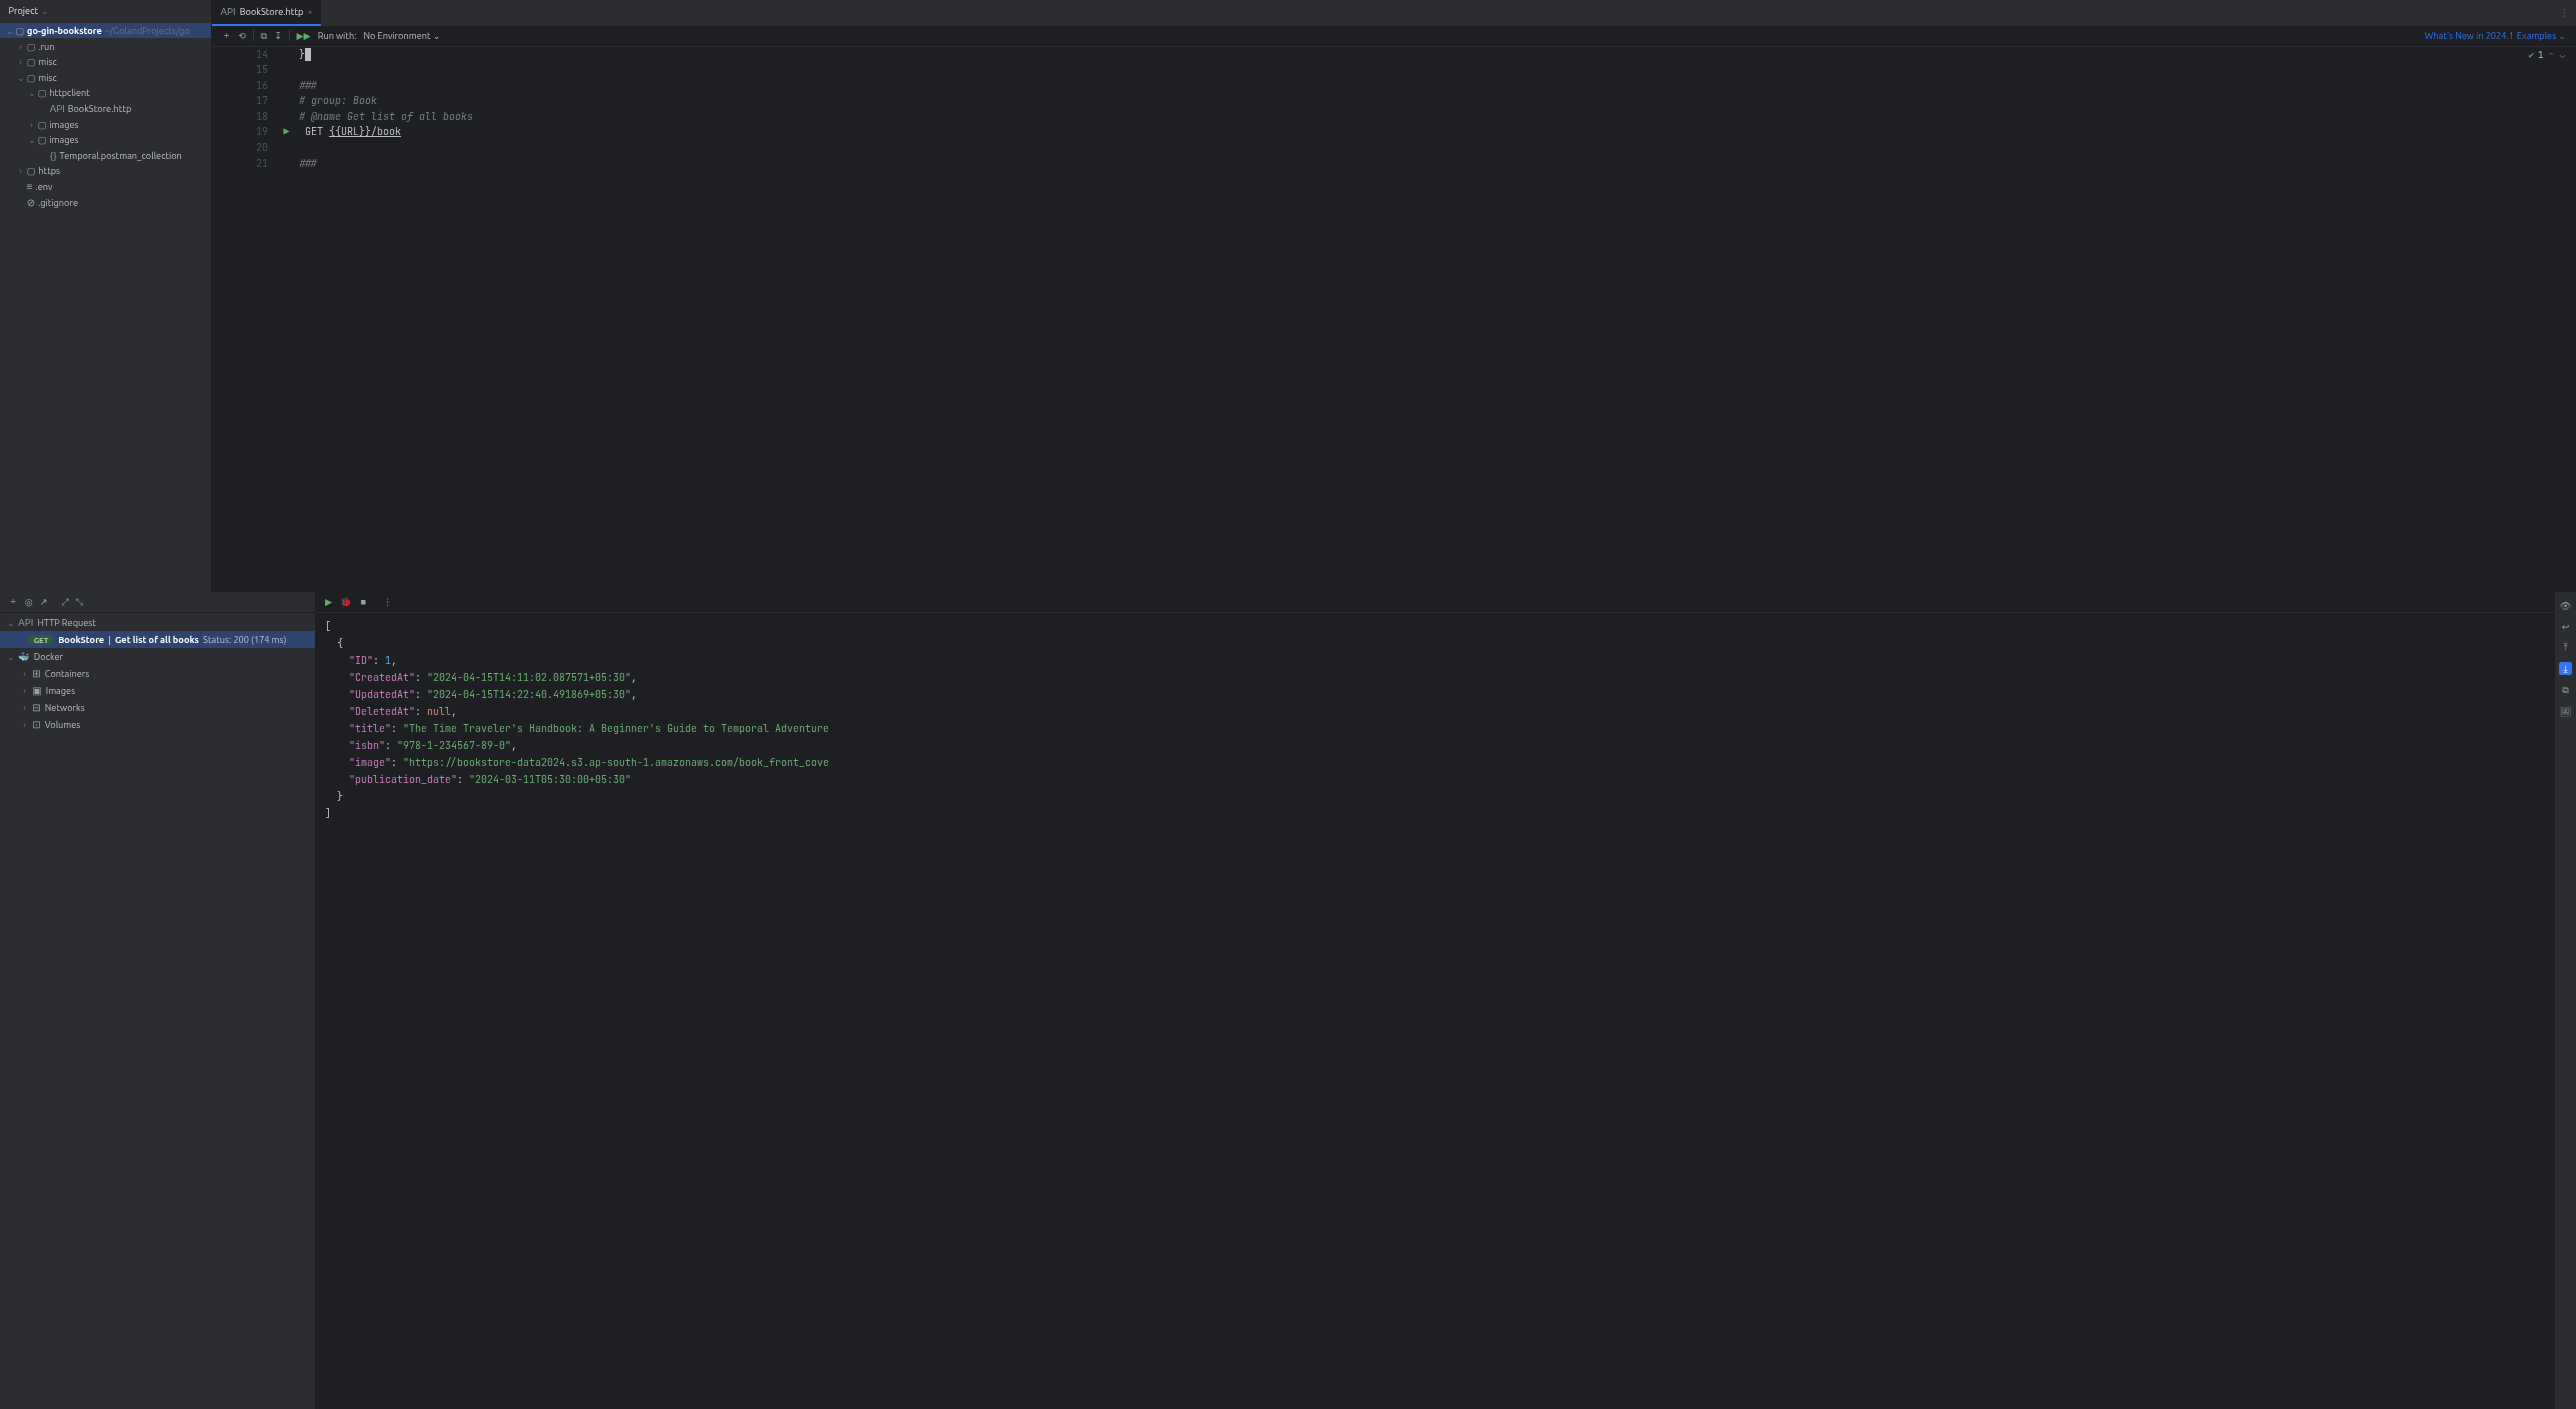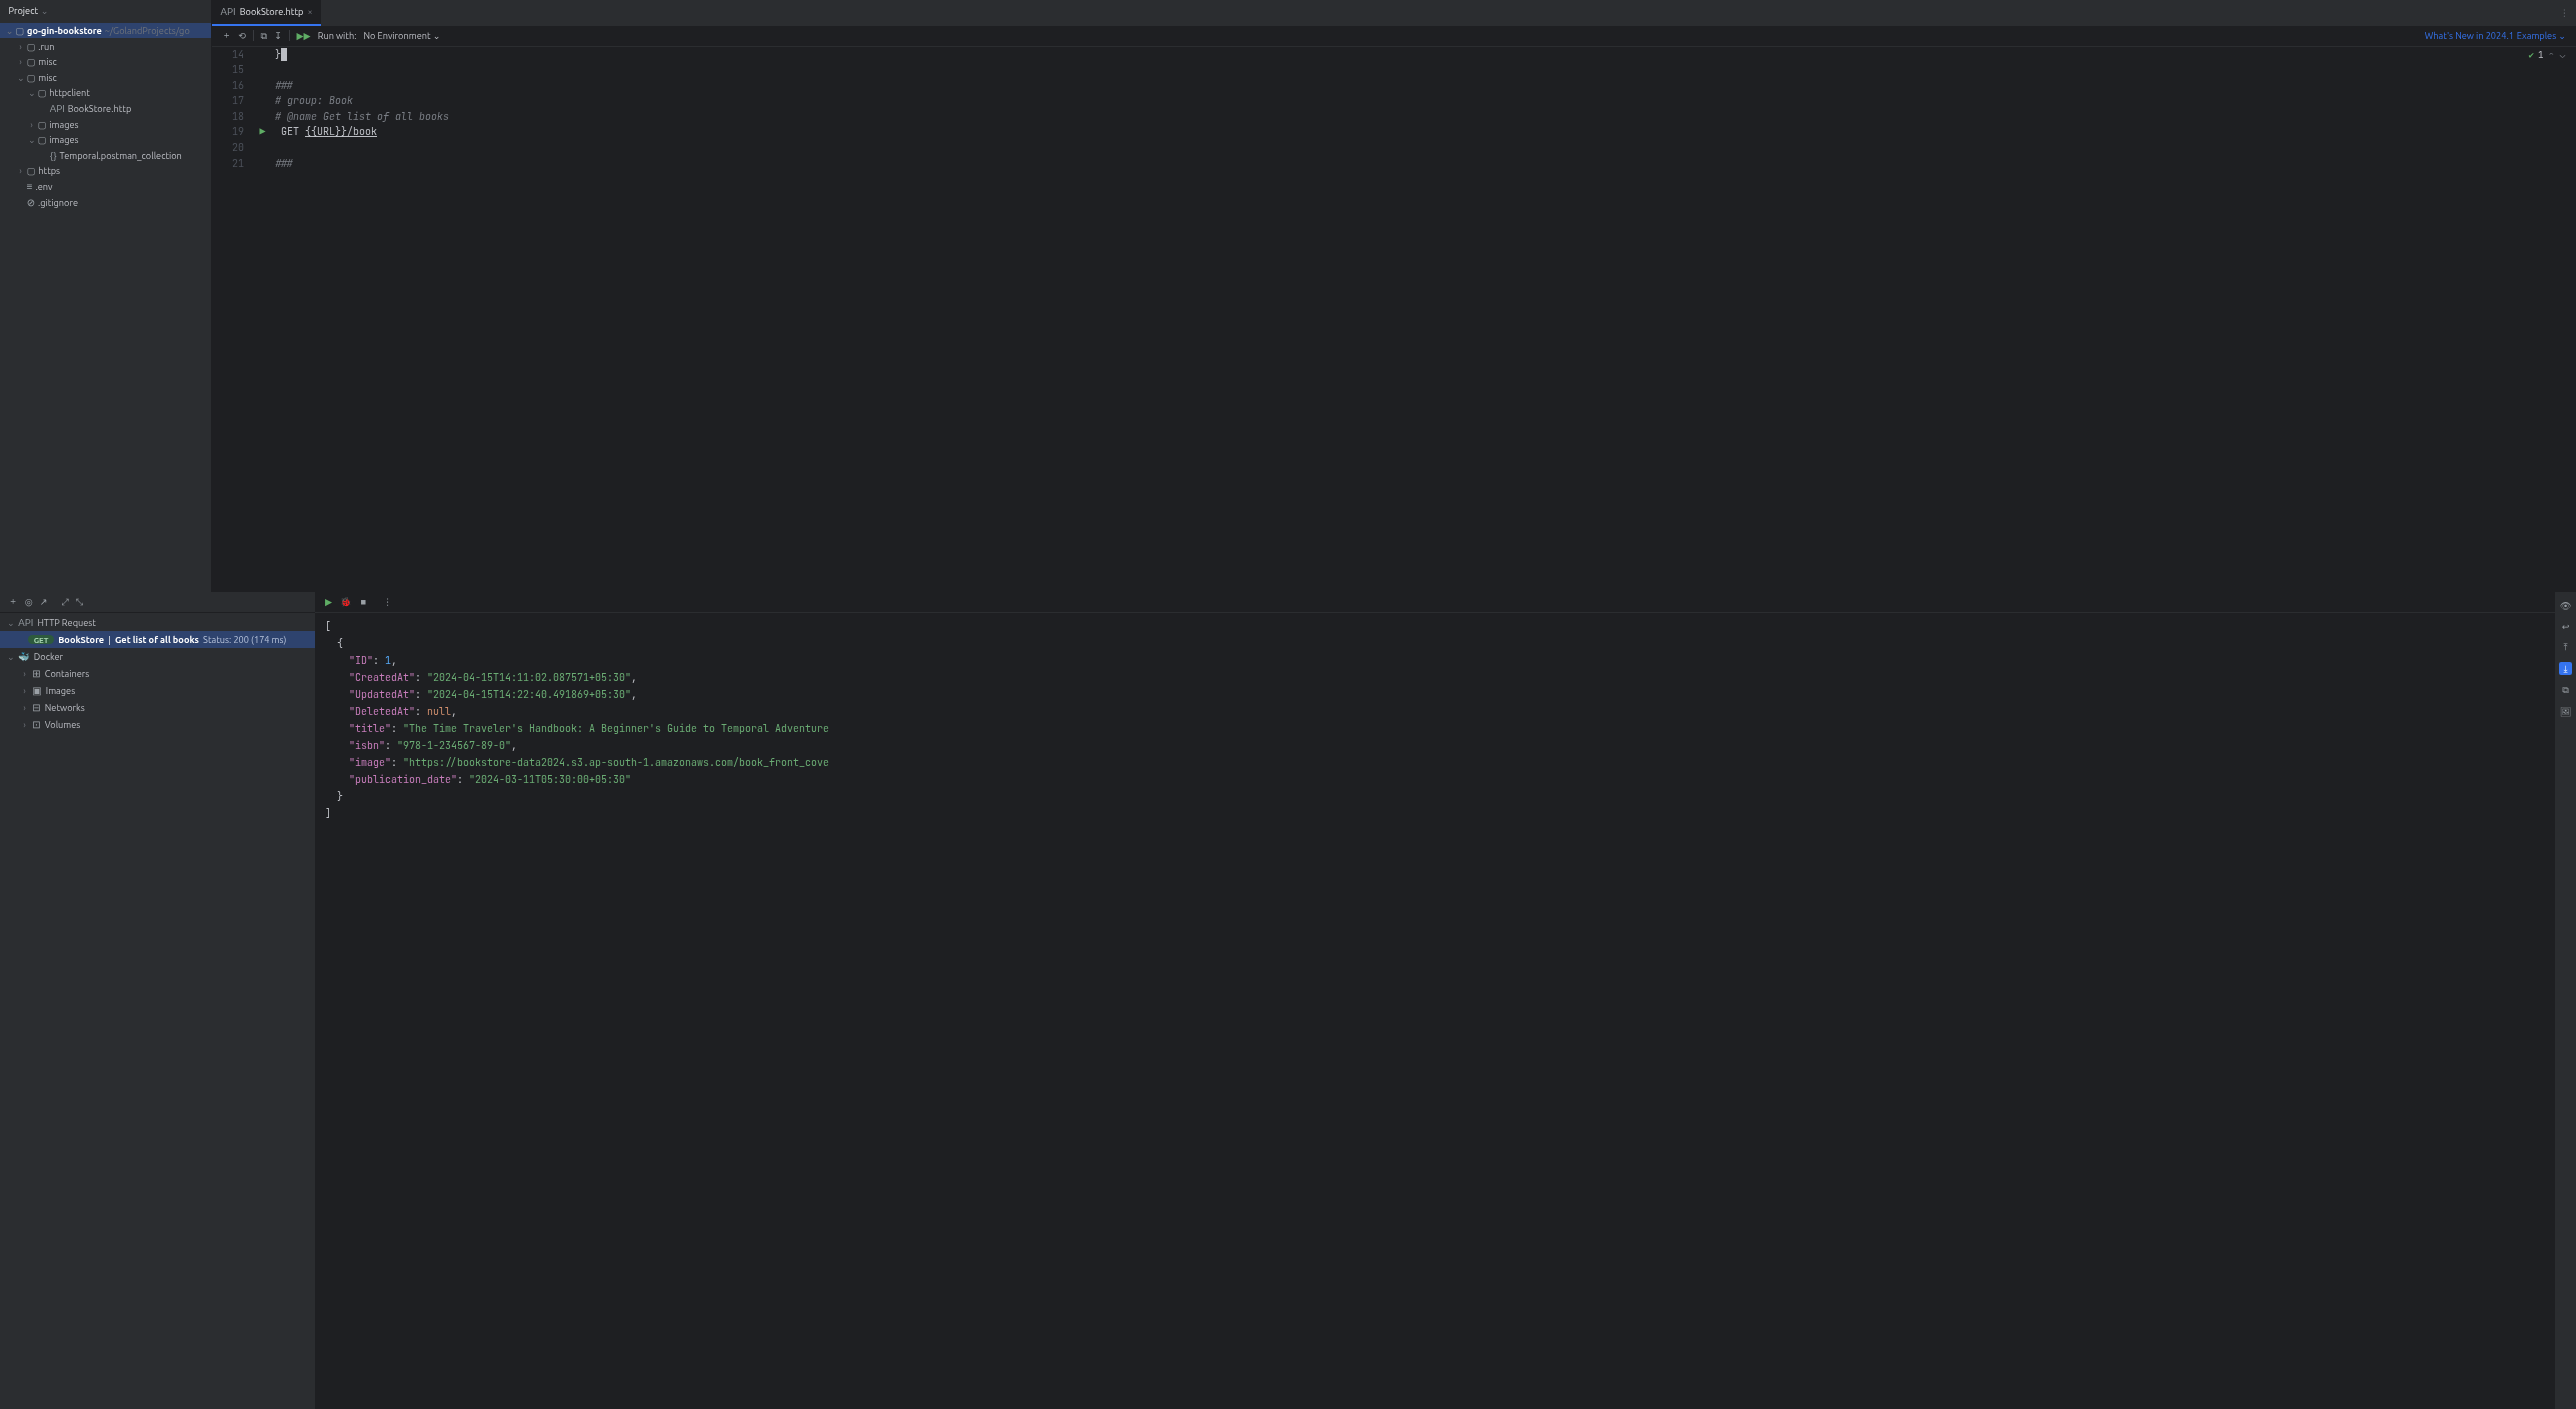--- a/index.html
+++ b/index.html
@@ -66,21 +66,21 @@
   border-bottom: 0.7px solid #2b2d30;
   color: #bcbec4;
 }
 .toolbar .sep { width: 0.7px; height: 11.3px; background: #393b40; }
 .toolbar .right { margin-left: auto; display: flex; gap: 3px; }
 .link { color: #3574f0; cursor: pointer; }
 .icon-btn { color: #9aa0a6; cursor: pointer; }
 .run-icon { color: #5fad65; }
 
 .editor-body { flex: 1; position: relative; display: flex; overflow: auto; font-family: "JetBrains Mono","Consolas",monospace; }
-.gutter { width: 42px; text-align: right; padding-right: 10px; color: #4b5059; user-select: none; }
+.gutter { width: 42px; text-align: right; padding-right: 10px; color: #4b5059; user-select: none; margin-left: 24px; }
 .gutter-run { position: absolute; left: 44px; color: #5fad65; }
 .code { flex: 1; padding-left: 21px; white-space: pre; }
 .code-line, .gutter-line { height: 15.6px; line-height: 15.6px; font-size: 10px; }
 .comment { color: #7a7e85; font-style: italic; }
 .keyword-get { color: #bcbec4; }
 .url { color: #bcbec4; text-decoration: underline; }
 .cursor-block { display: inline-block; width: 6.4px; height: 12.7px; background: #bcbec4; vertical-align: middle; }
 
 .status-indicator {
   position: absolute; top: 2.8px; right: 10px;

